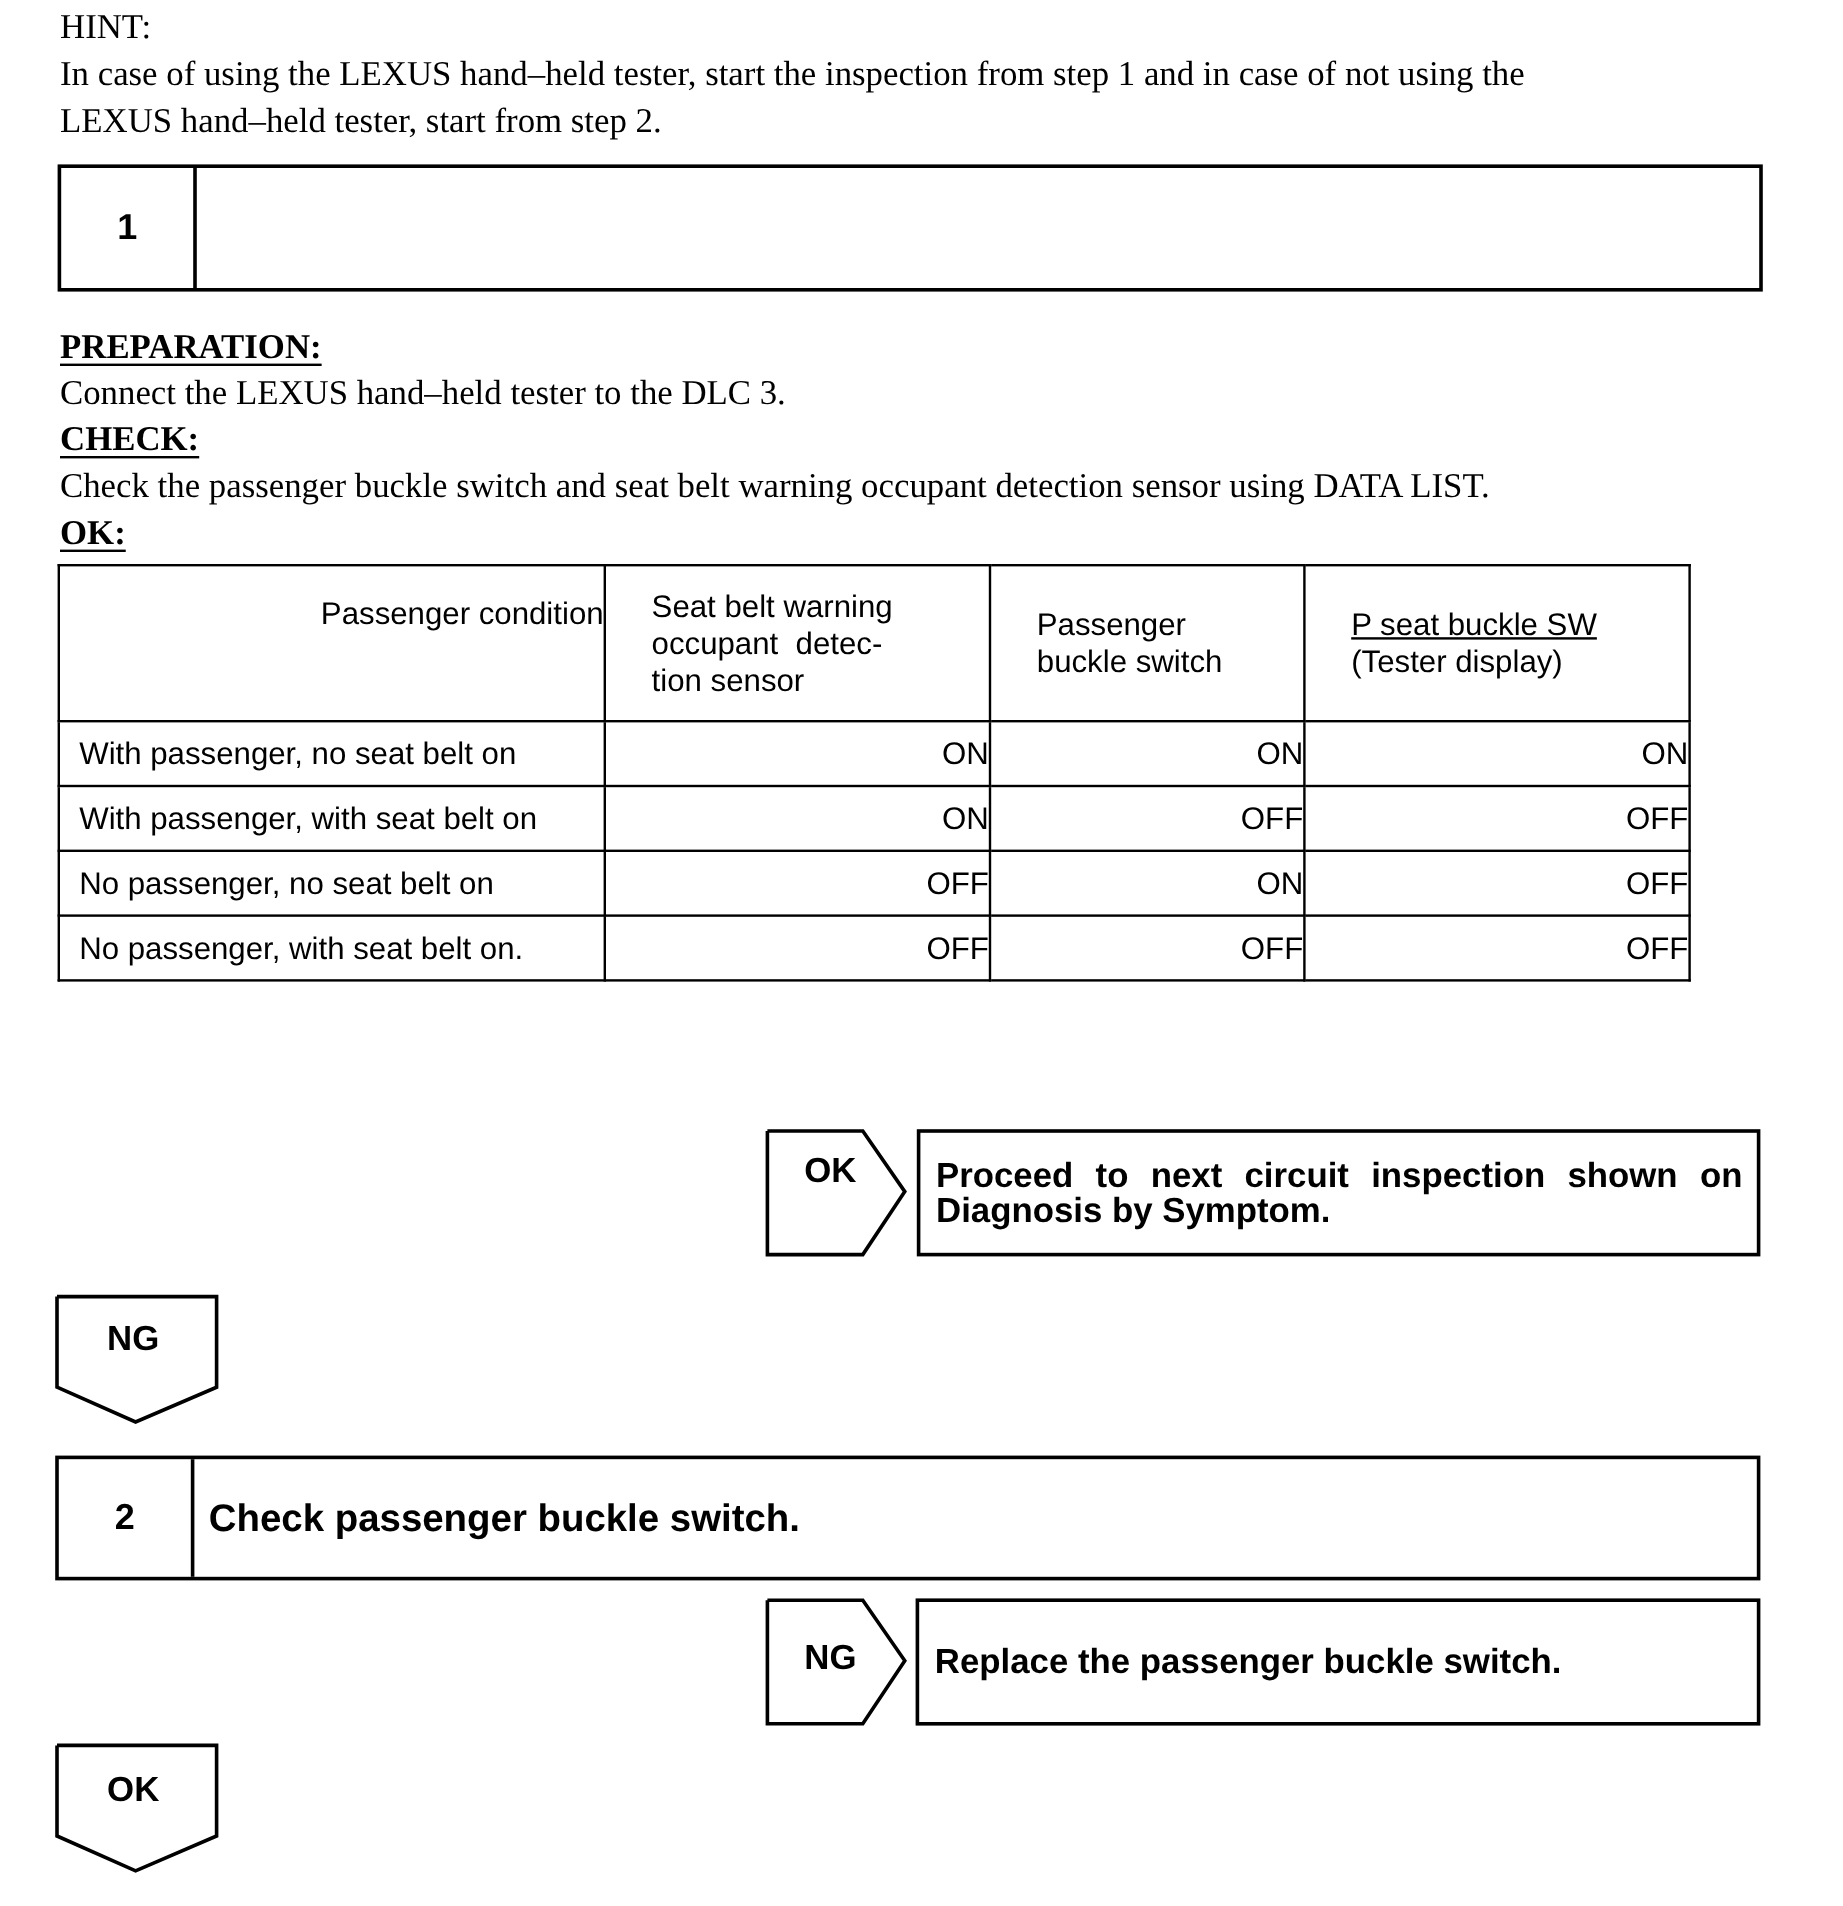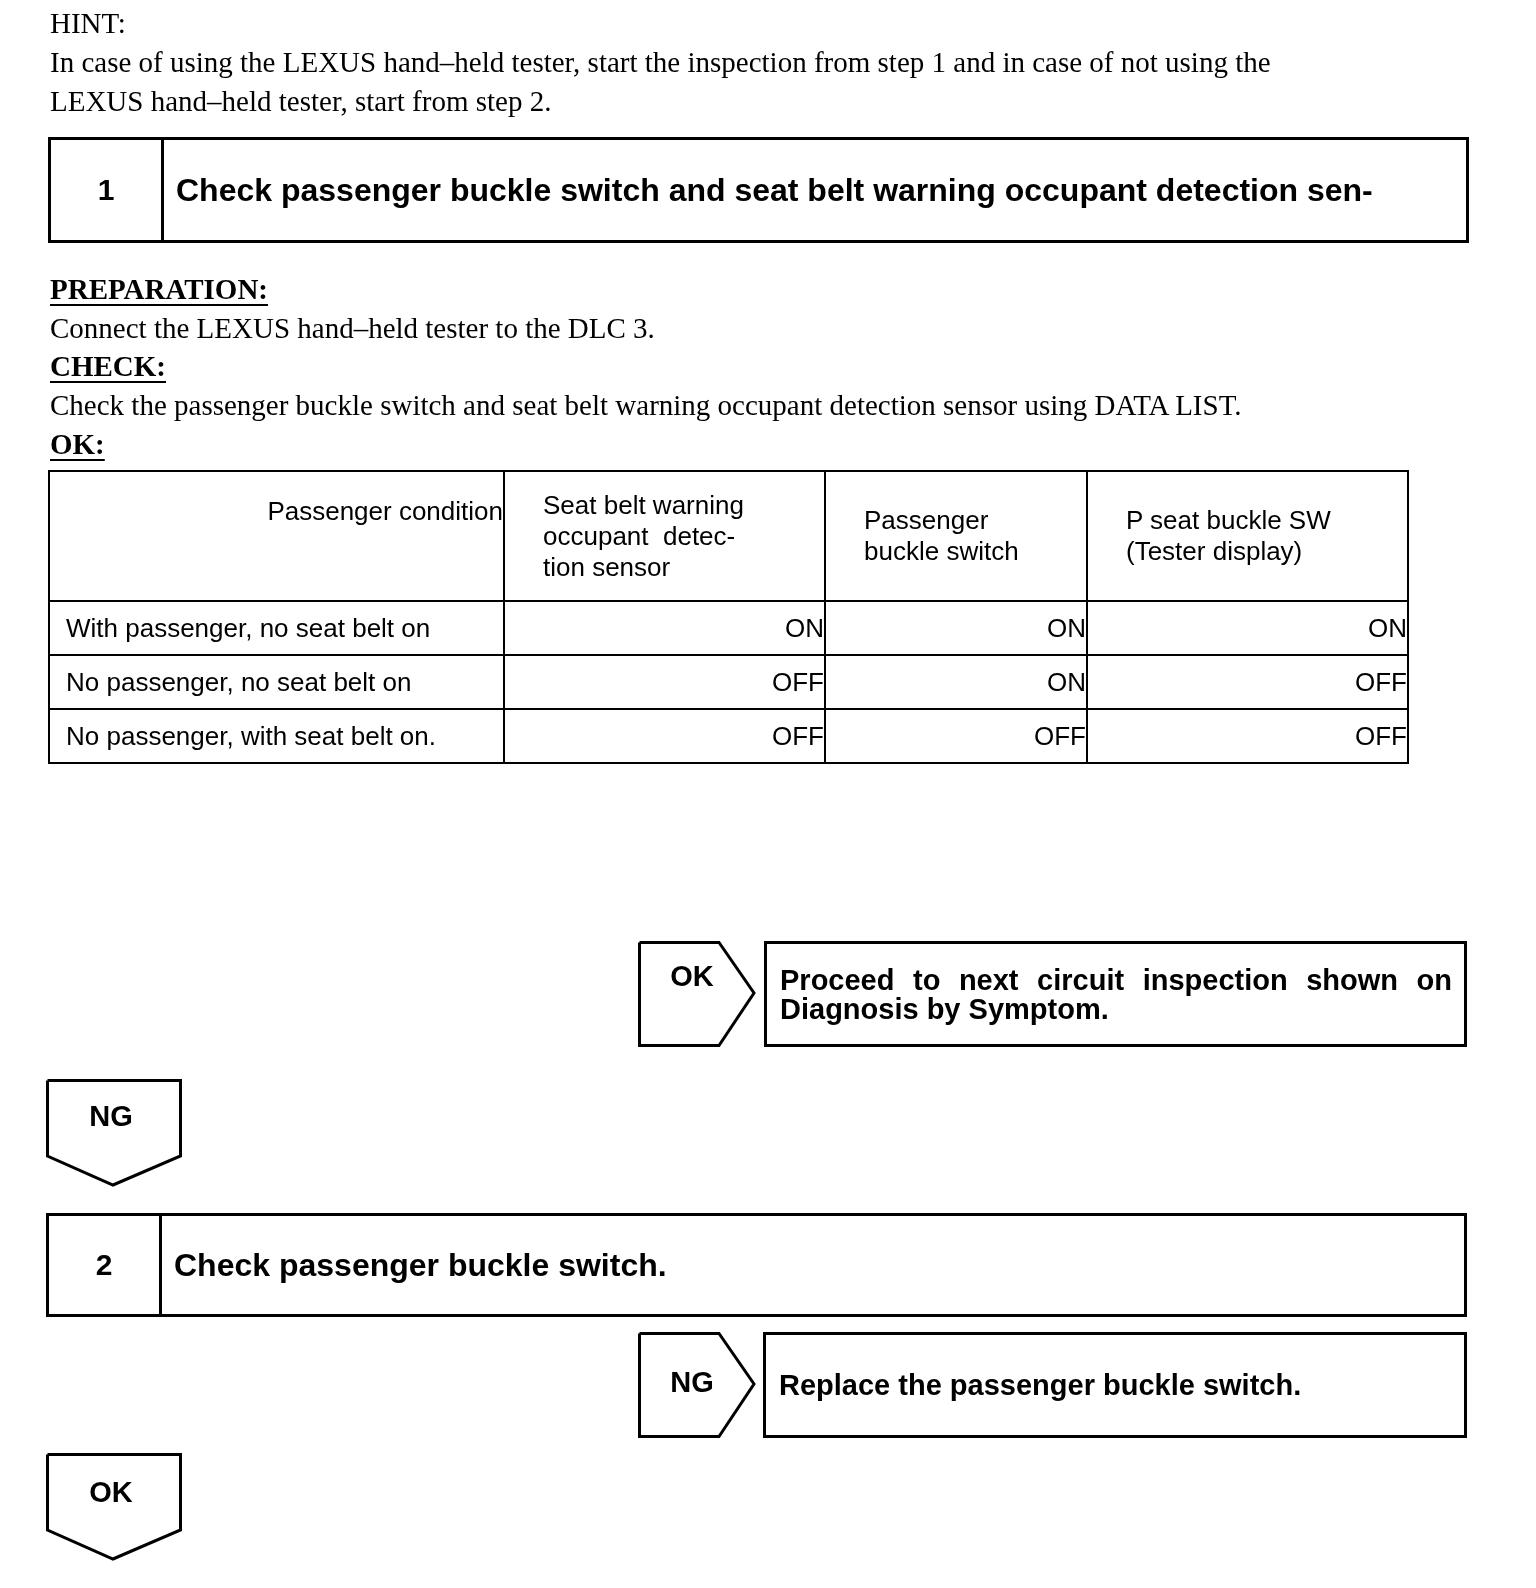--- a/index.html
+++ b/index.html
@@ -49,21 +49,20 @@
 <body>
 
 <div class="abs txt" style="left:50px; top:4px;">HINT:</div>
 <div class="abs txt" style="left:50px; top:43px;">In case of using the LEXUS hand–held tester, start the inspection from step 1 and in case of not using the</div>
 <div class="abs txt" style="left:50px; top:82px;">LEXUS hand–held tester, start from step 2.</div>
 
 <div class="stepbox" style="left:48px; top:137px; width:1421px; height:106px;">
   <div class="num">1</div>
   <div class="title">
     <div>
-      <div>Check passenger buckle switch and seat belt warning occupant detection sen-</div>
     </div>
   </div>
 </div>
 
 <div class="abs txt bold ul" style="left:50px; top:270px;">PREPARATION:</div>
 <div class="abs txt" style="left:50px; top:309px;">Connect the LEXUS hand–held tester to the DLC 3.</div>
 <div class="abs txt bold ul" style="left:50px; top:347px;">CHECK:</div>
 <div class="abs txt" style="left:50px; top:386px;">Check the passenger buckle switch and seat belt warning occupant detection sensor using DATA LIST.</div>
 <div class="abs txt bold ul" style="left:50px; top:425px;">OK:</div>
 
@@ -76,31 +75,37 @@
       <th class="c1 hdr-multi">
           <div style="white-space: pre;">Seat belt warning</div>
           <div style="white-space: pre;">occupant  detec-</div>
           <div style="white-space: pre;">tion sensor</div>
         </th>
       <th class="c2 hdr-multi">
           <div style="white-space: pre;">Passenger</div>
           <div style="white-space: pre;">buckle switch</div>
         </th>
       <th class="c3 hdr-multi" style="padding-left:26px;">
-          <div style="white-space: pre;">P seat buckle SW</div>
+          <div style="white-space: pre; text-decoration: underline;">P seat buckle SW</div>
           <div style="white-space: pre;">(Tester display)</div>
         </th>
     </tr>
   </thead>
   <tbody>
     <tr>
       <td class="lt">With passenger, no seat belt on</td>
       <td class="ctr">ON</td>
       <td class="ctr">ON</td>
       <td class="ctr">ON</td>
+    </tr>
+    <tr>
+      <td class="lt">With passenger, with seat belt on</td>
+      <td class="ctr">ON</td>
+      <td class="ctr">OFF</td>
+      <td class="ctr">OFF</td>
     </tr>
     <tr>
       <td class="lt">No passenger, no seat belt on</td>
       <td class="ctr">OFF</td>
       <td class="ctr">ON</td>
       <td class="ctr">OFF</td>
     </tr>
     <tr>
       <td class="lt">No passenger, with seat belt on.</td>
       <td class="ctr">OFF</td>

